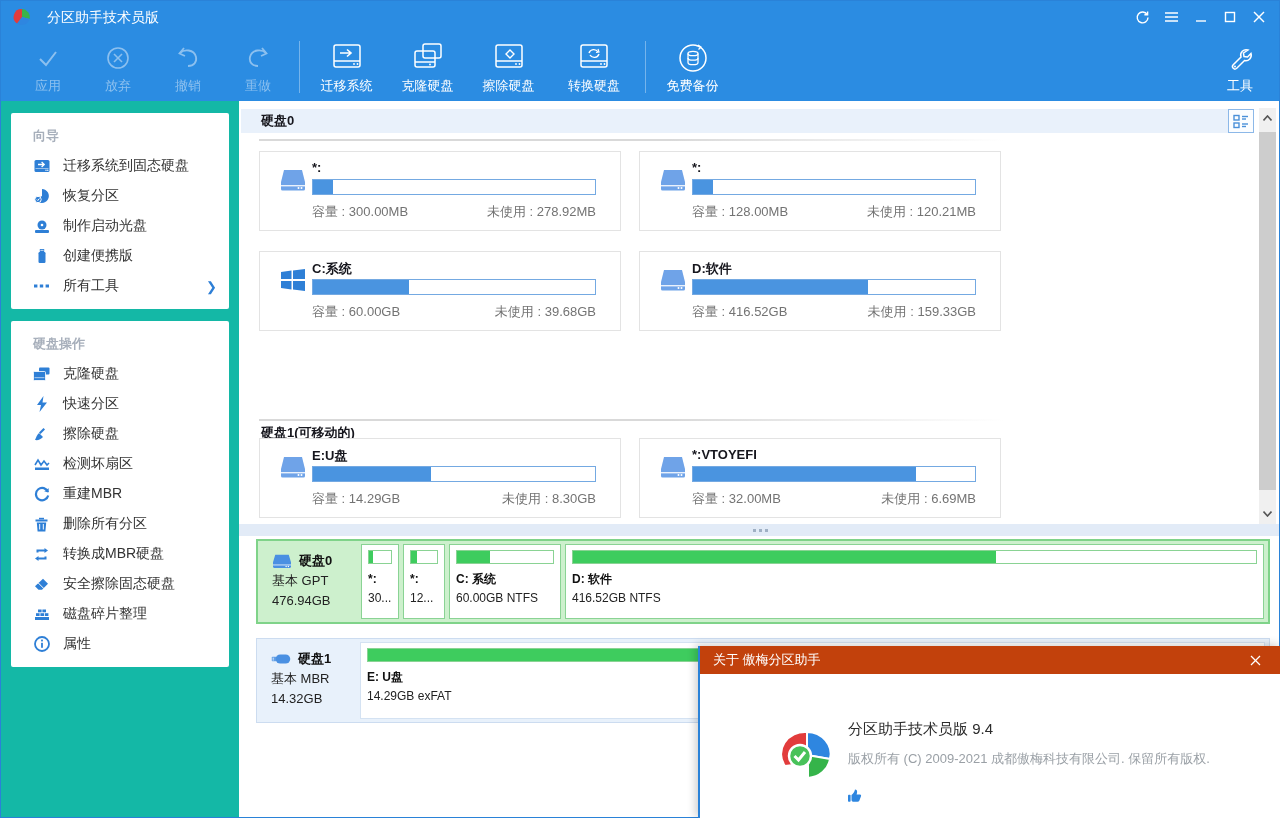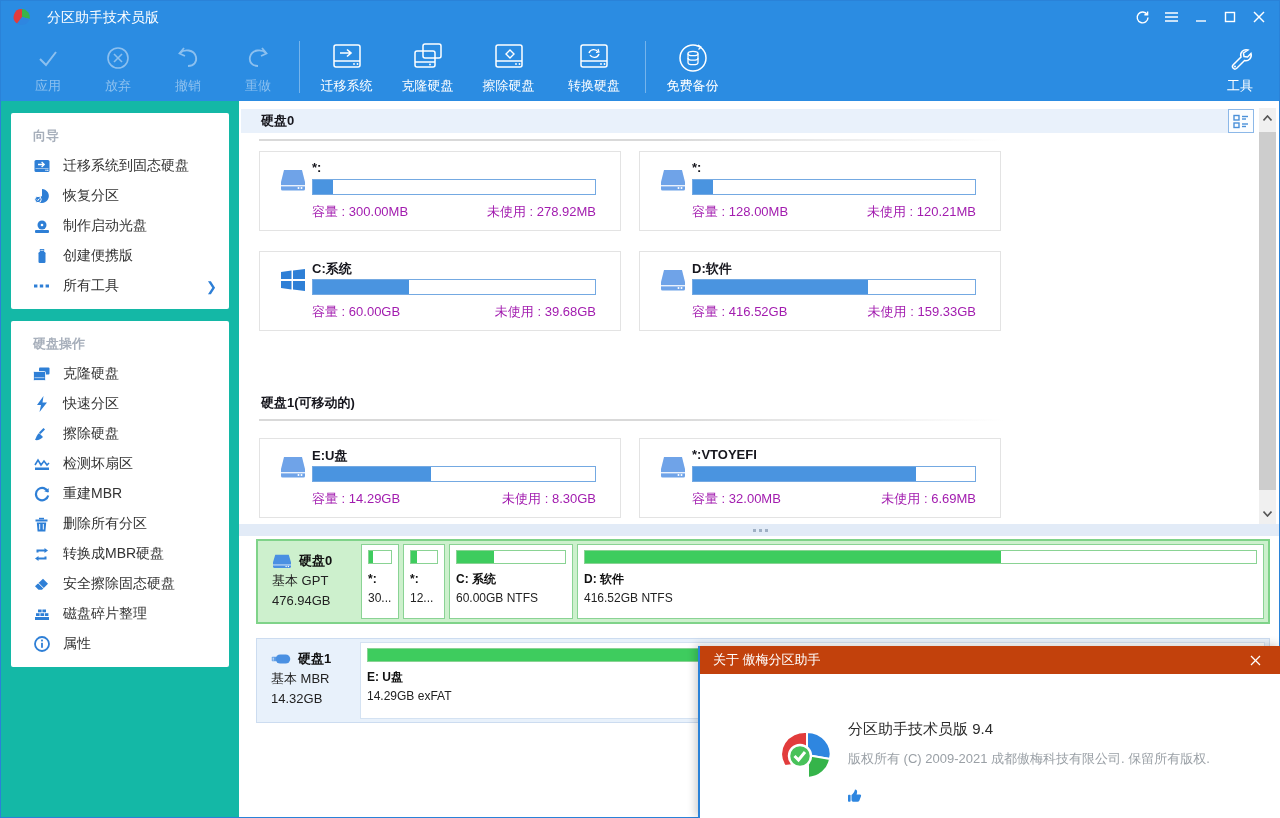--- a/index.html
+++ b/index.html
@@ -35,29 +35,29 @@
   .sb-item .chev { margin-left:auto; margin-right:12px; color:#2e7fd6; font-size:13px; }
 
   
   .main { position:absolute; left:238px; top:100px; right:0; height:423px; background:#fff; }
   .disk-header { position:absolute; left:2px; top:8px; right:50px; height:24px; background:#e9f1fb;
     font-size:13px; font-weight:bold; color:#16161d; line-height:24px; padding-left:20px; }
   .view-btn { position:absolute; right:25px; top:8px; width:26px; height:24px; background:#fbfdff;
     border:1px solid #8cb8e8; display:flex; align-items:center; justify-content:center; cursor:pointer; }
   .hsep { position:absolute; left:20px; height:2px; width:745px;
     background:linear-gradient(to right,#d9d9d9 55%,rgba(217,217,217,0)); }
-  .sec-title { position:absolute; left:22px; font-size:13px; font-weight:bold; color:#16161d; }
+  .sec-title { position:absolute; left:22px; font-size:13px; font-weight:bold; color:#16161d;margin-top:30px; }
 
   .pcard { position:absolute; width:362px; height:80px; border:1px solid #e3e3e3; background:#fff; }
   .pcard .dic { position:absolute; left:20px; top:16px; width:26px; height:24px; }
   .pcard .nm { position:absolute; left:52px; top:8px; font-size:13px; font-weight:bold; color:#16161d; }
   .pcard .bar { position:absolute; left:52px; right:24px; top:27px; height:16px; border:1px solid #74a9e2; background:#fff; }
   .pcard .bar > div { height:100%; background:#4a94e0; }
   .pcard .caps { position:absolute; left:52px; right:24px; top:51px; display:flex; justify-content:space-between;
-    font-size:13px; color:#a21caf; }
+    font-size:13px; color:#737373; }
 
   .vscroll { position:absolute; right:3px; top:7px; width:17px; bottom:0; background:#f0f0f0; }
   .vs-up,.vs-dn { position:absolute; left:0; width:17px; height:20px; display:flex; align-items:center; justify-content:center; cursor:pointer; }
   .vs-up { top:0; } .vs-dn { bottom:0; }
   .vs-thumb { position:absolute; left:0; top:24px; width:17px; height:358px; background:#cdcdcd; cursor:pointer; }
 
   
   .splitter { position:absolute; left:238px; right:0; top:523px; height:12px; background:#e2ebf7; cursor:row-resize; }
   .splitter .dots { position:absolute; left:50%; top:5px; width:3px; height:3px; background:#9fb0c4;
     box-shadow:6px 0 0 #9fb0c4, -6px 0 0 #9fb0c4; }
@@ -577,21 +577,21 @@
           <div class="pl">*:</div>
           <div class="pd">30...</div>
         </div>
         <div class="pblock" style="width:42px; flex:none;">
           <div class="pbar">
               <div style="width: 22%;"></div>
             </div>
           <div class="pl">*:</div>
           <div class="pd">12...</div>
         </div>
-        <div class="pblock" style="width:124px; flex:none;">
+        <div class="pblock" style="width:112px; flex:none;">
           <div class="pbar">
               <div style="width: 34%;"></div>
             </div>
           <div class="pl">C: 系统</div>
           <div class="pd">60.00GB NTFS</div>
         </div>
         <div class="pblock" style="flex:1;">
           <div class="pbar">
               <div style="width: 62%;"></div>
             </div>

